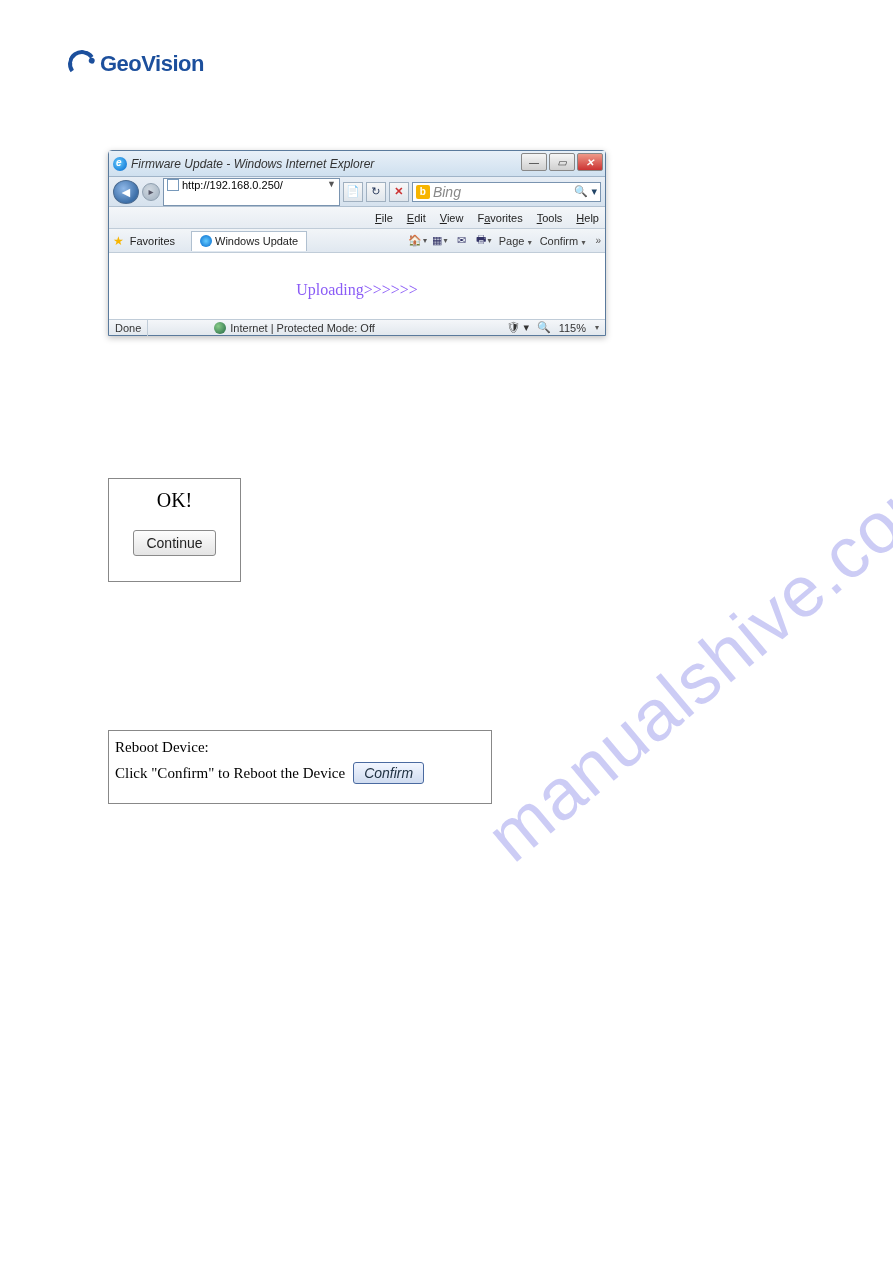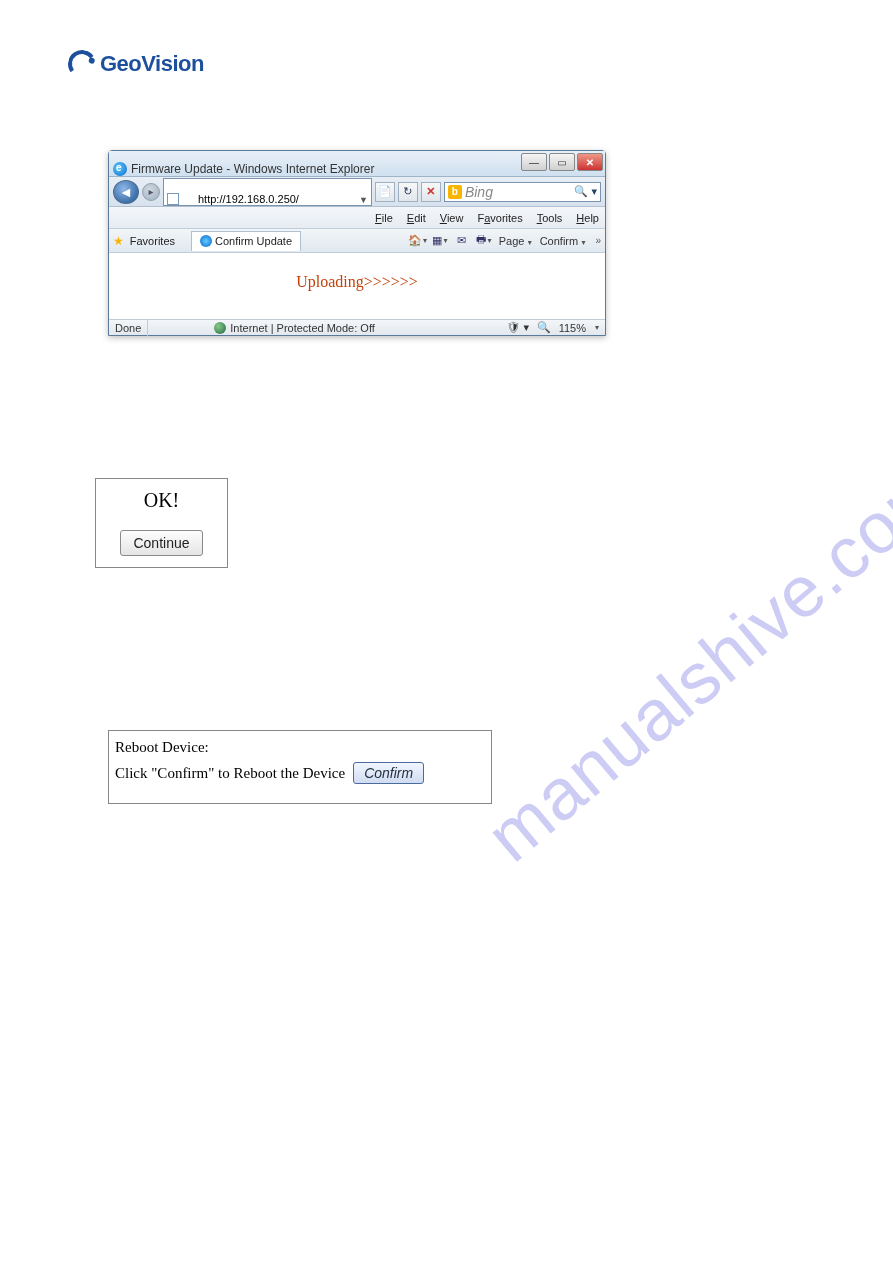--- a/index.html
+++ b/index.html
@@ -56,23 +56,24 @@
     border-radius: 4px 4px 0 0;
     box-shadow: 0 2px 6px rgba(0,0,0,0.25);
     background: #fff;
     font-size: 11px;
   }
   .ie-title {
     height: 26px;
     background: linear-gradient(to bottom, #e8f0f8, #cfe0ef);
     border-bottom: 1px solid #a0b4c8;
     display: flex;
-    align-items: flex-end;
+    align-items: center;
     padding: 0 4px;
     position: relative;
+    font-style: italic;
   }
   .ie-title-icon {
     width: 14px; height: 14px;
     margin-right: 4px;
     background: radial-gradient(circle at 40% 40%, #6cf, #06c);
     border-radius: 50%;
     position: relative;
   }
   .ie-title-icon::after {
     content: "e";
@@ -127,23 +128,23 @@
     border: 1px solid #90a0b0;
     display:flex; align-items:center; justify-content:center;
     color:#556; font-size:10px;
   }
   .ie-url {
     flex: 0 0 160px;
     height: 28px;
     background: #fff;
     border: 1px solid #7a94b0;
     display: flex;
-    align-items: flex-end;
+    align-items: flex-start;
     padding: 0 3px;
-    gap: 19px;
+    gap: 3px;
   }
   .ie-url .pageicon { width:12px; height:12px; background:#fff; border:1px solid #79b; position:relative; }
   .ie-url input { border:none; outline:none; flex:1; font-size:11px; }
   .ie-url .dd { color:#555; font-size:9px; }
   .ie-small-btn {
     width: 20px; height: 20px;
     background: linear-gradient(to bottom, #f8f8f8, #e0e6ec);
     border: 1px solid #a0b0c0;
     display:flex; align-items:center; justify-content:center;
     font-size: 11px;
@@ -219,47 +220,47 @@
   }
   .tb-dd { font-size:8px; color:#555; margin-left:1px; }
   .tb-text { padding: 0 2px; }
   .tb-chev { font-size:10px; color:#555; margin-left:4px; }
 
   .ie-viewport {
     height: 66px;
     background: #fff;
     display:flex;
     justify-content:center;
-    padding-top: 20px;
+    padding-top: 28px;
     font-family: "Times New Roman", serif;
     font-size: 16px;
-    color: #c2410c;
+    color: #8b5cf6;
   }
 
   .ie-statusbar {
     height: 16px;
     background: linear-gradient(to bottom, #f4f6f9, #e2e8ee);
     border-top: 1px solid #c0ccd8;
     display:flex; align-items:center;
     font-size: 11px;
     color:#333;
     padding: 0 6px;
   }
   .ie-status-sep { width:1px; height:16px; background:#c0ccd8; margin: 0 6px; }
   .globe { width:12px; height:12px; border-radius:50%; background: radial-gradient(circle at 35% 35%, #8c8, #264); margin-right:4px; }
   .ie-status-right { margin-left:auto; display:flex; align-items:center; gap:8px; }
   .zoom-mag { color:#38c; font-size:11px; }
 
   
   .ok-box {
     position: absolute;
     top: 478px;
-    left: 95px;
+    left: 108px;
     width: 133px;
-    height: 90px;
+    height: 104px;
     border: 1px solid #888;
     background: #fff;
     text-align:center;
     padding-top: 10px;
   }
   .ok-title {
     font-family: "Times New Roman", serif;
     font-size: 20px;
     color:#000;
     margin-bottom: 18px;
@@ -364,21 +365,21 @@
       <span>F<u>a</u>vorites</span>
       <span><u>T</u>ools</span>
       <span><u>H</u>elp</span>
     </div>
 
     <div class="ie-favbar">
       <span class="fav-star">★</span>
       <span>Favorites</span>
       <div class="fav-tab">
         <div class="pageicon"></div>
-        <span>Confirm Update</span>
+        <span>Windows Update</span>
       </div>
       <div class="ie-tb-spacer"></div>
       <div class="ie-tb-right">
         <span class="tb-icon">🏠<span class="tb-dd">▾</span></span>
         <span class="tb-icon">▦<span class="tb-dd">▾</span></span>
         <span class="tb-icon">✉</span>
         <span class="tb-icon">🖶<span class="tb-dd">▾</span></span>
         <span class="tb-text"><span>Page</span><span class="tb-dd"> ▾</span></span>
         <span class="tb-text"><span>Confirm</span><span class="tb-dd"> ▾</span></span>
         <span class="tb-chev">»</span>

